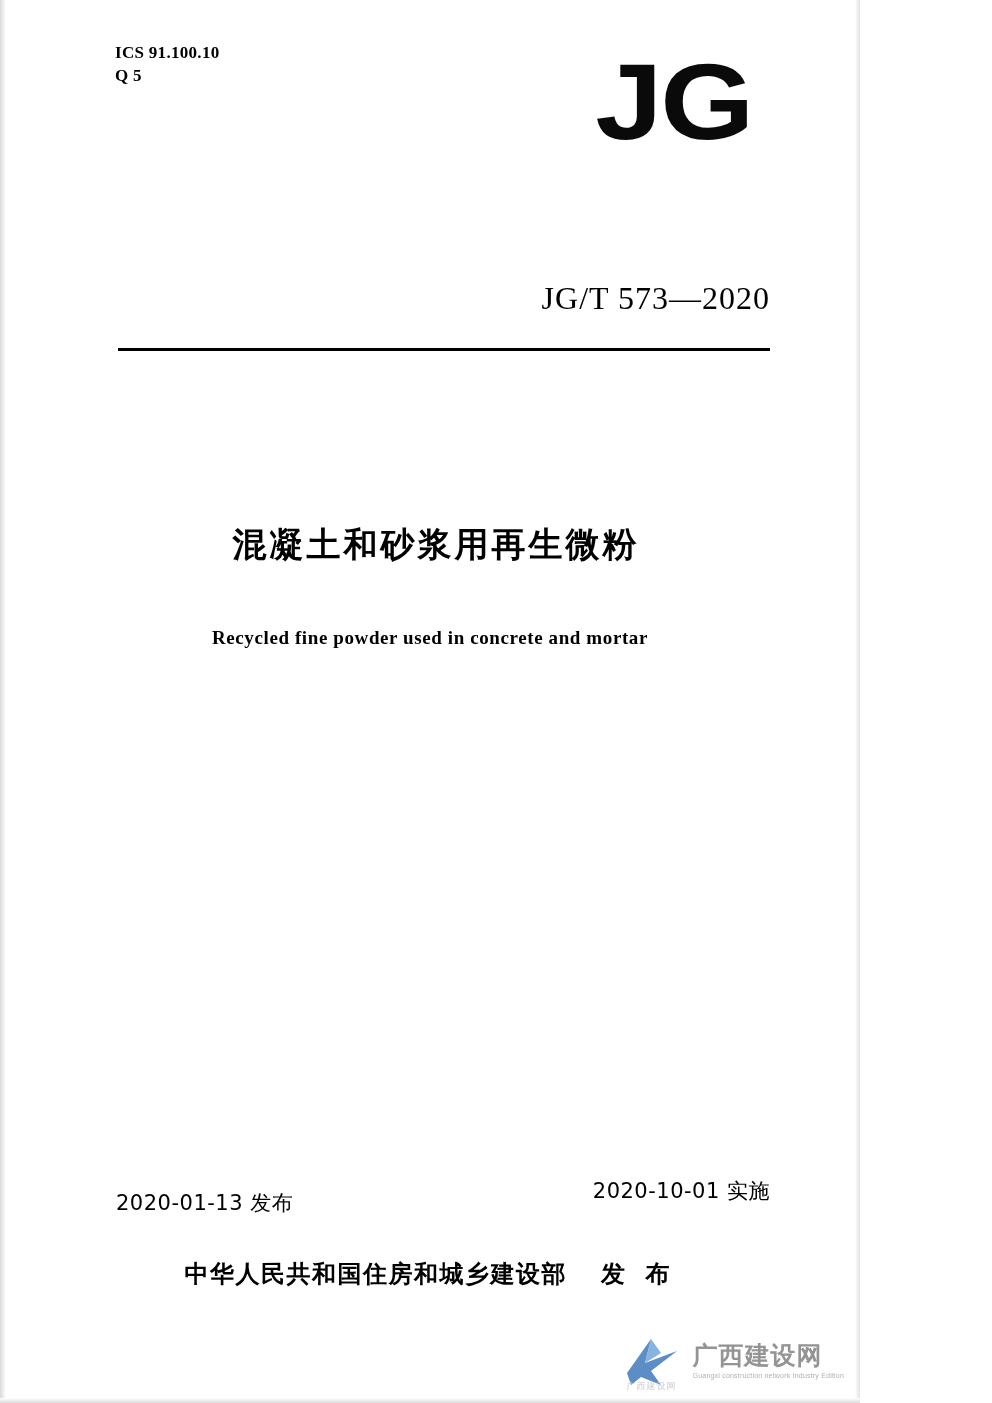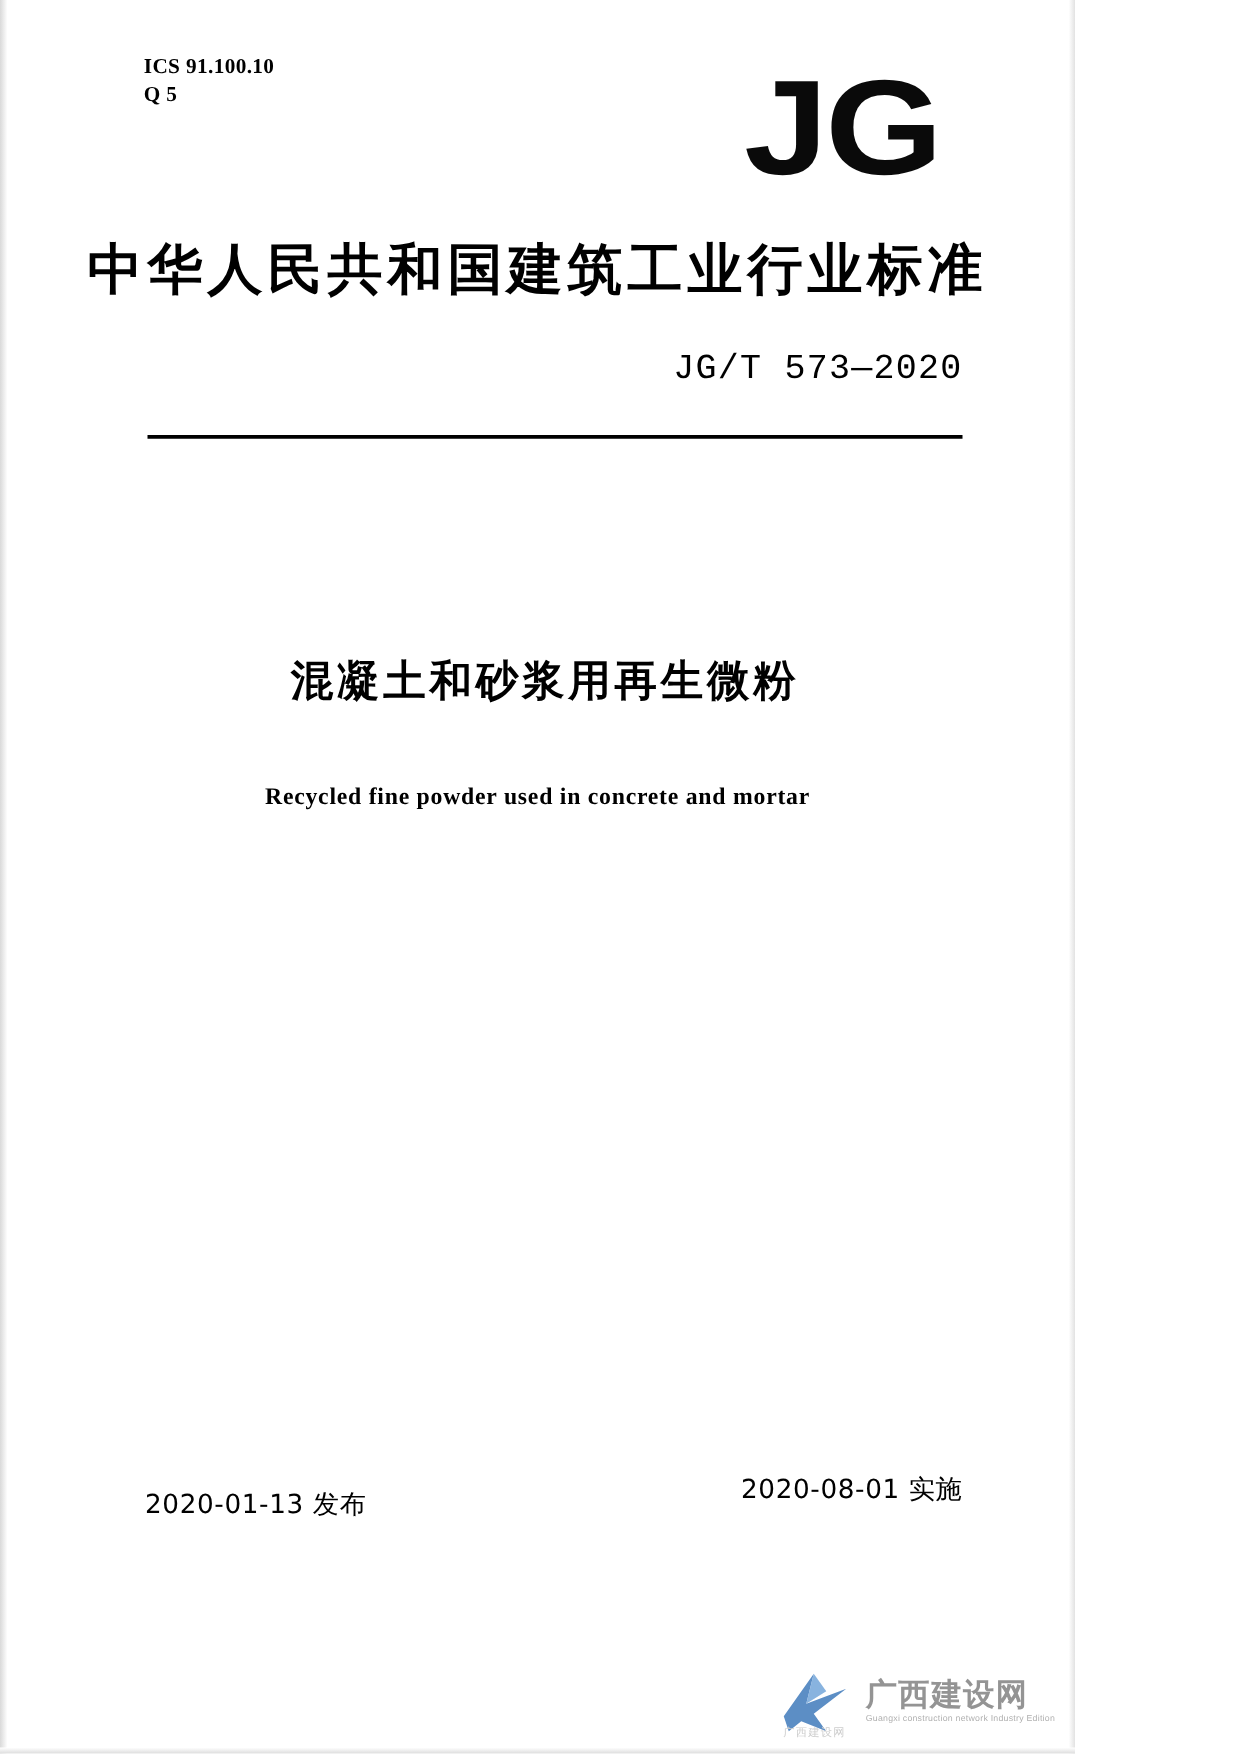--- a/index.html
+++ b/index.html
@@ -59,22 +59,22 @@
     font-size: 44px;
     letter-spacing: 4px;
     white-space: nowrap;
   }
 
   
   .std-number {
     position: absolute;
     right: 90px;
     top: 280px;
-    font-family: Liberation Mono, monospace;
-    font-size: 28px;
+    font-family: Liberation Serif, serif;
+    font-size: 32px;
     letter-spacing: 1px;
     white-space: nowrap;
   }
 
   
   .rule {
     position: absolute;
     left: 118px;
     right: 90px;
     top: 348px;
@@ -225,32 +225,34 @@
   <div class="scan-edge-right"></div>
   <div class="scan-edge-bottom"></div>
 
   <div class="ics-block">
     <div class="ics-line">ICS 91.100.10</div>
     <div class="ics-line">Q 5</div>
   </div>
 
   <div class="jg-logo">JG</div>
 
-  <div class="std-heading">中华人民共和国建筑工业行业标准</div>
 
   <div class="std-number">JG/T 573—2020</div>
 
   <div class="rule"></div>
 
   <div class="title-cn">混凝土和砂浆用再生微粉</div>
   <div class="title-en">Recycled fine powder used in concrete and mortar</div>
 
   <div class="date-issue">2020-01-13 发布</div>
-  <div class="date-effective">2020-08-01 实施</div>
-
+  <div class="date-effective">2020-10-01 实施</div>
+
+  <div class="publisher">
+    <span>中华人民共和国住房和城乡建设部</span><span class="pub-verb">发 布</span>
+  </div>
 
   <div class="watermark">
     <div class="wm-star">
       <svg width="62" height="56" viewBox="0 0 62 56" aria-hidden="true">
         <polygon points="6,40 30,6 24,30 56,18 30,38 40,52 20,44 10,52" fill="#2f6fb5" opacity="0.85"></polygon>
         <polygon points="30,6 24,30 40,20" fill="#6fa3d8" opacity="0.9"></polygon>
       </svg>
       <div class="wm-ghost">广西建设网</div>
     </div>
     <div class="wm-text">

